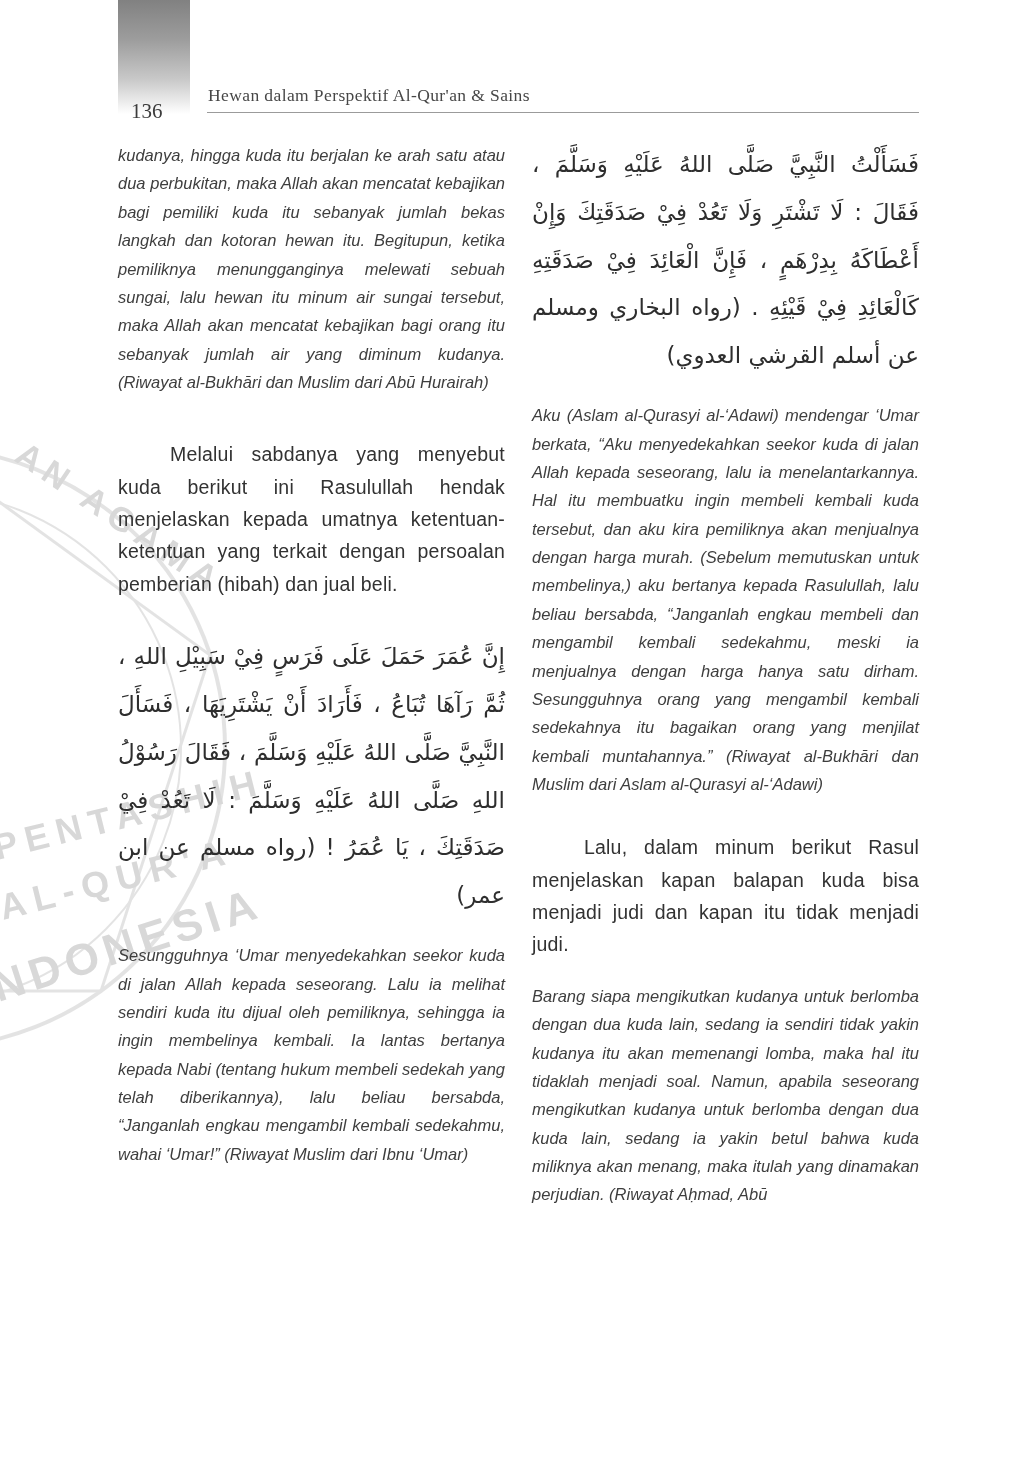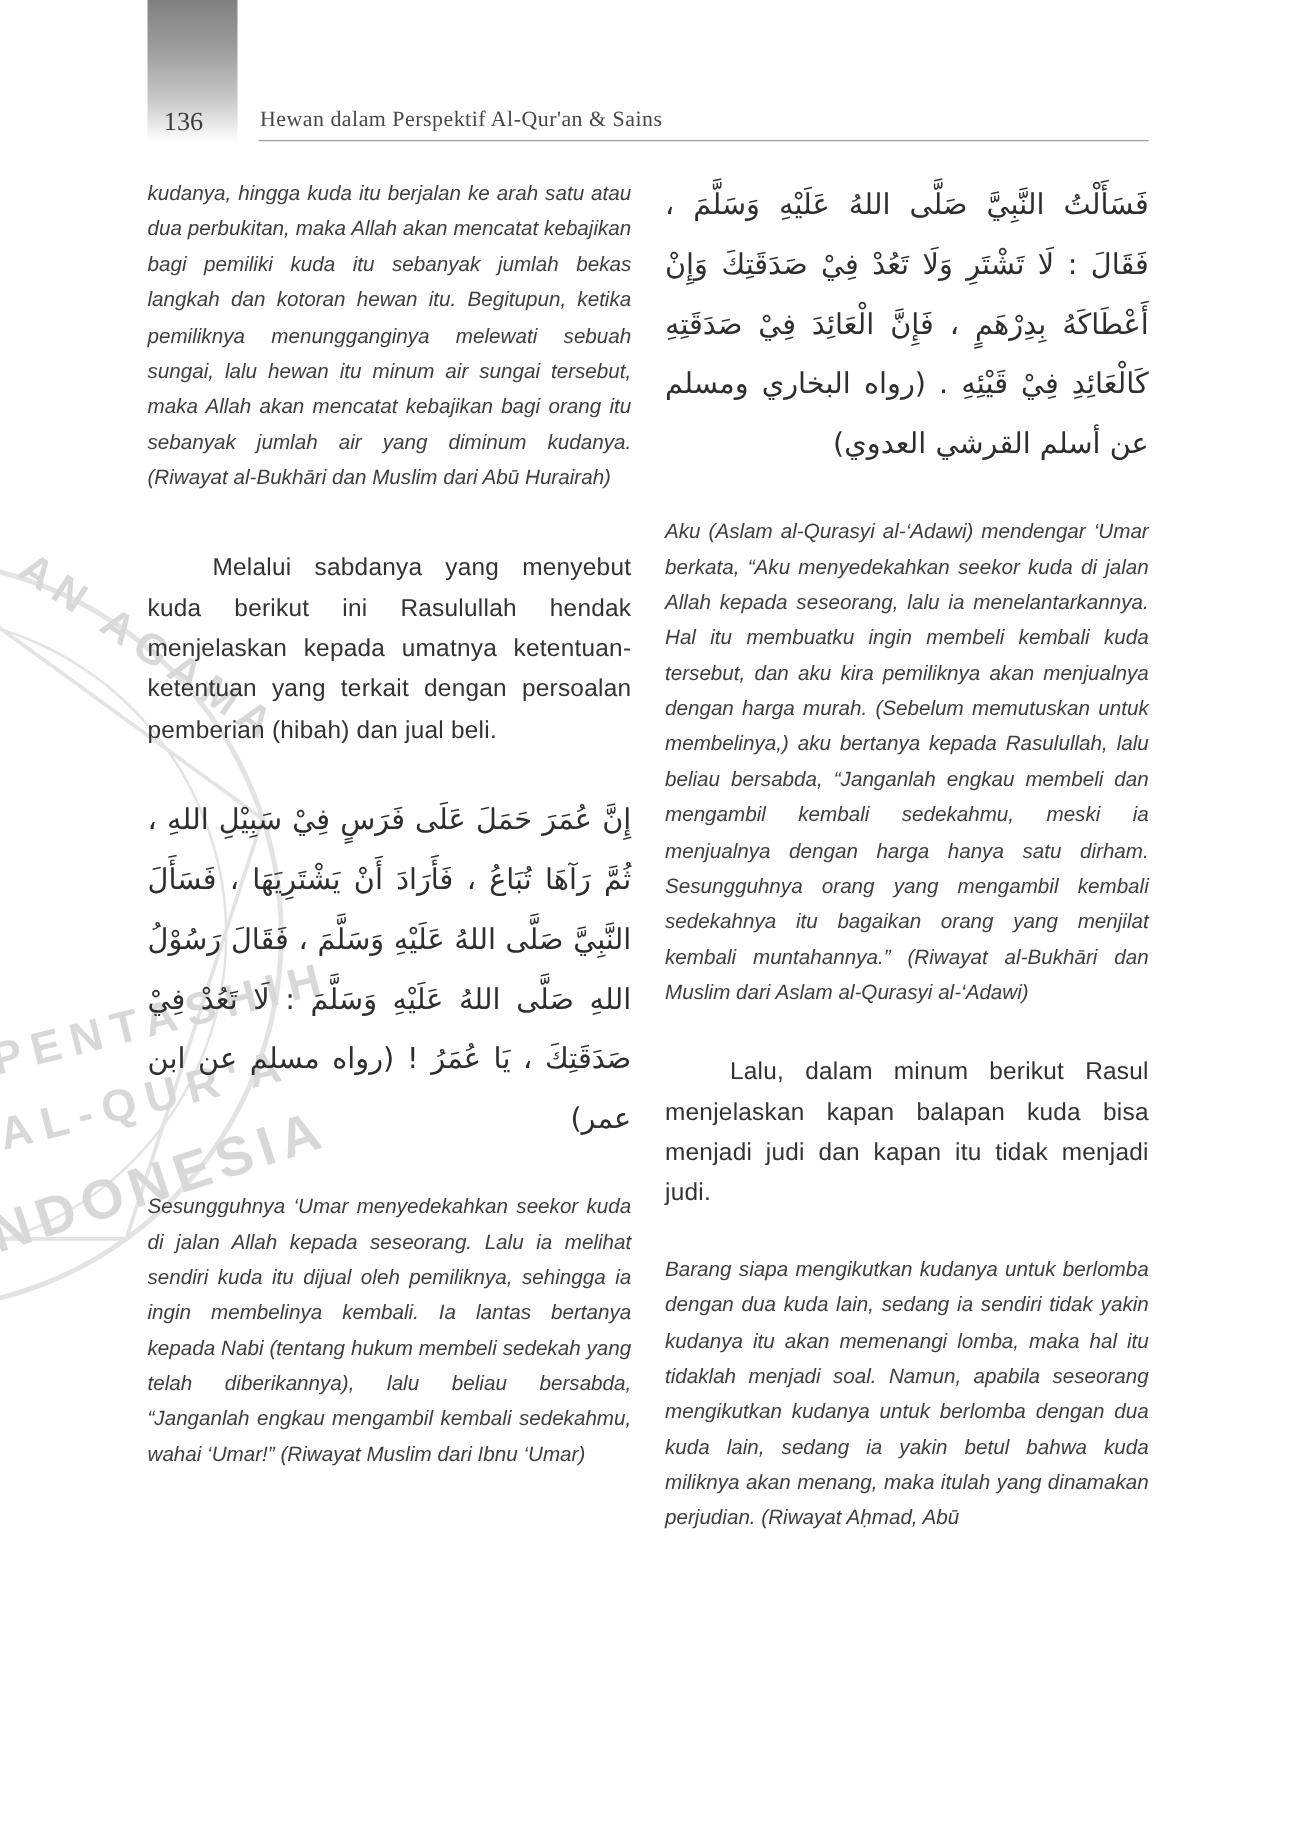--- a/index.html
+++ b/index.html
@@ -14,21 +14,21 @@
     color:#3d3d3d;
   }
 
   
   .header-gradient {
     position:absolute; left:118px; top:0;
     width:72px; height:114px;
     background:linear-gradient(to bottom, #818181 0%, #9d9d9d 35%, #c9c9c9 70%, rgba(255,255,255,0) 100%);
   }
   .page-number {
-    position:absolute; left:131px; top:85px;
+    position:absolute; left:131px; top:99px;
     font-family:"Liberation Serif", serif;
     font-size:21px; color:#3c3c3c;
   }
   .header-title {
     position:absolute; left:208px; top:85px;
     font-family:"Liberation Serif", serif;
     font-size:17.5px; color:#474747; letter-spacing:0.4px;
   }
   .header-rule {
     position:absolute; left:207px; top:112px;
@@ -70,21 +70,21 @@
   .arabic {
     direction:rtl;
     font-family:"DejaVu Sans", sans-serif;
     font-size:23px; line-height:2.08;
     text-align:justify;
     color:#2e2e2e;
   }
 
   .mt-a { margin-top:42px; }
   .mt-b { margin-top:33px; }
-  .mt-c { margin-top:31px; }
+  .mt-c { margin-top:21px; }
 </style>
 </head>
 <body>
 
 <div class="page">
 
   <svg class="stamp" viewBox="0 0 540 700" aria-hidden="true">
     <g stroke="#c3c3c3" fill="none">
       <circle cx="180" cy="340" r="300" stroke-width="4"></circle>
       <circle cx="180" cy="340" r="256" stroke-width="2"></circle>

